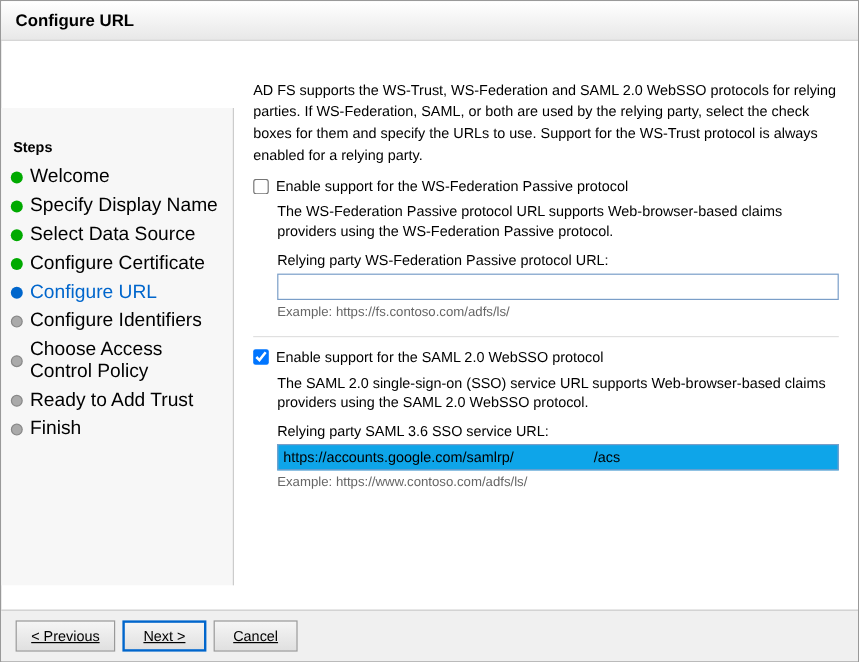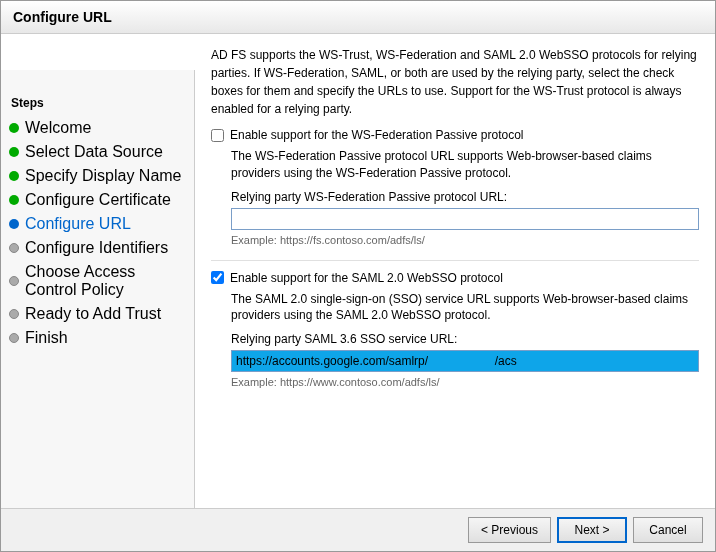--- a/index.html
+++ b/index.html
@@ -13,20 +13,21 @@
       width: 716px;
       height: 552px;
     }
     .dialog {
       width: 716px;
       height: 552px;
       background: #ffffff;
       border: 1px solid #999;
       display: flex;
       flex-direction: column;
+      gap: 20px;
     }
     .dialog-title {
       background: linear-gradient(to bottom, #ffffff, #e8e8e8);
       border-bottom: 1px solid #ccc;
       padding: 8px 12px;
       font-size: 14px;
       font-weight: bold;
       color: #000;
     }
     .dialog-body {
@@ -132,24 +133,25 @@
     }
     .separator {
       border: none;
       border-top: 1px solid #e0e0e0;
       margin: 10px 0;
     }
     .dialog-footer {
       border-top: 1px solid #ccc;
       padding: 8px 12px;
       display: flex;
-      justify-content: flex-end;
+      justify-content: flex-start;
       align-items: center;
       gap: 6px;
       background: #f0f0f0;
+      text-decoration: underline;
     }
     .btn {
       min-width: 70px;
       height: 26px;
       padding: 0 12px;
       font-size: 12px;
       border: 1px solid #999;
       background: linear-gradient(to bottom, #f5f5f5, #e0e0e0);
       cursor: pointer;
       color: #000;
@@ -170,25 +172,25 @@
 
     <div class="sidebar">
       <div class="sidebar-section-label">Steps</div>
 
       <div class="sidebar-item">
         <span class="dot dot-green"></span>
         <span>Welcome</span>
       </div>
       <div class="sidebar-item">
         <span class="dot dot-green"></span>
+        <span>Specify Display Name</span>
+      </div>
+      <div class="sidebar-item">
+        <span class="dot dot-green"></span>
         <span>Select Data Source</span>
-      </div>
-      <div class="sidebar-item">
-        <span class="dot dot-green"></span>
-        <span>Specify Display Name</span>
       </div>
       <div class="sidebar-item">
         <span class="dot dot-green"></span>
         <span>Configure Certificate</span>
       </div>
       <div class="sidebar-item active">
         <span class="dot dot-blue"></span>
         <span>Configure URL</span>
       </div>
       <div class="sidebar-item">

